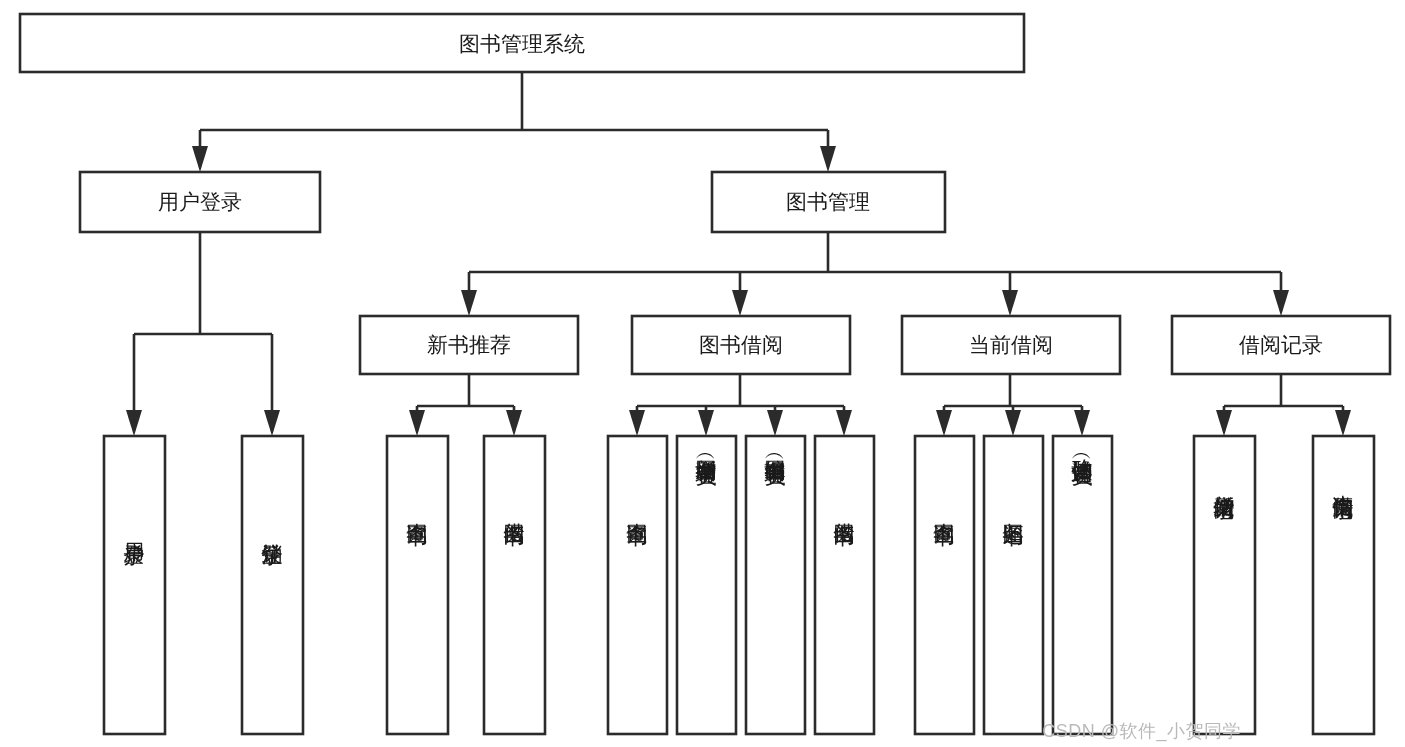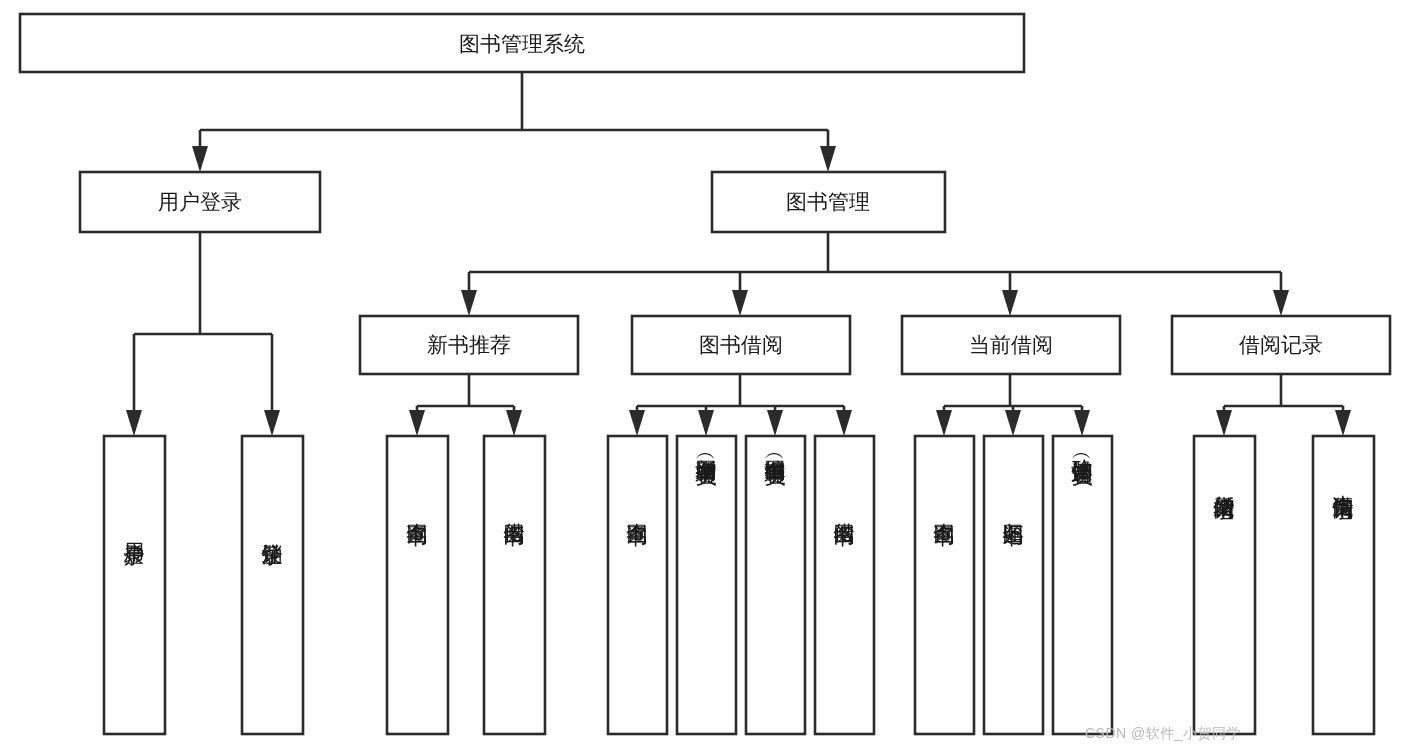--- a/index.html
+++ b/index.html
@@ -65,21 +65,21 @@
     display: flex;
     align-items: flex-start;
     justify-content: center;
     pointer-events: none;
   }
   .watermark {
     position: absolute;
     right: 8px;
     bottom: 4px;
     font-family: "Liberation Sans", "DejaVu Sans", sans-serif;
-    font-size: 14px;
+    font-size: 18px;
     color: #b9b9b9;
     letter-spacing: 0.5px;
     white-space: nowrap;
   }
 </style>
 </head>
 <body>
 
 <div id="diagram-root">
 

